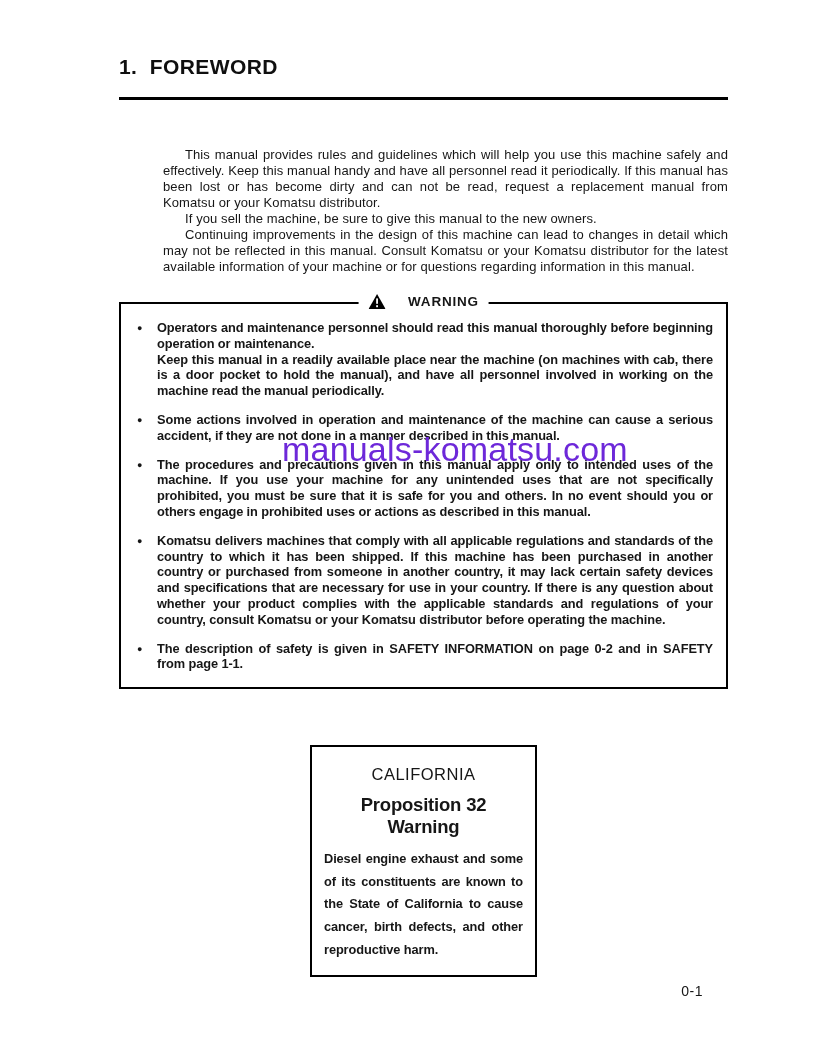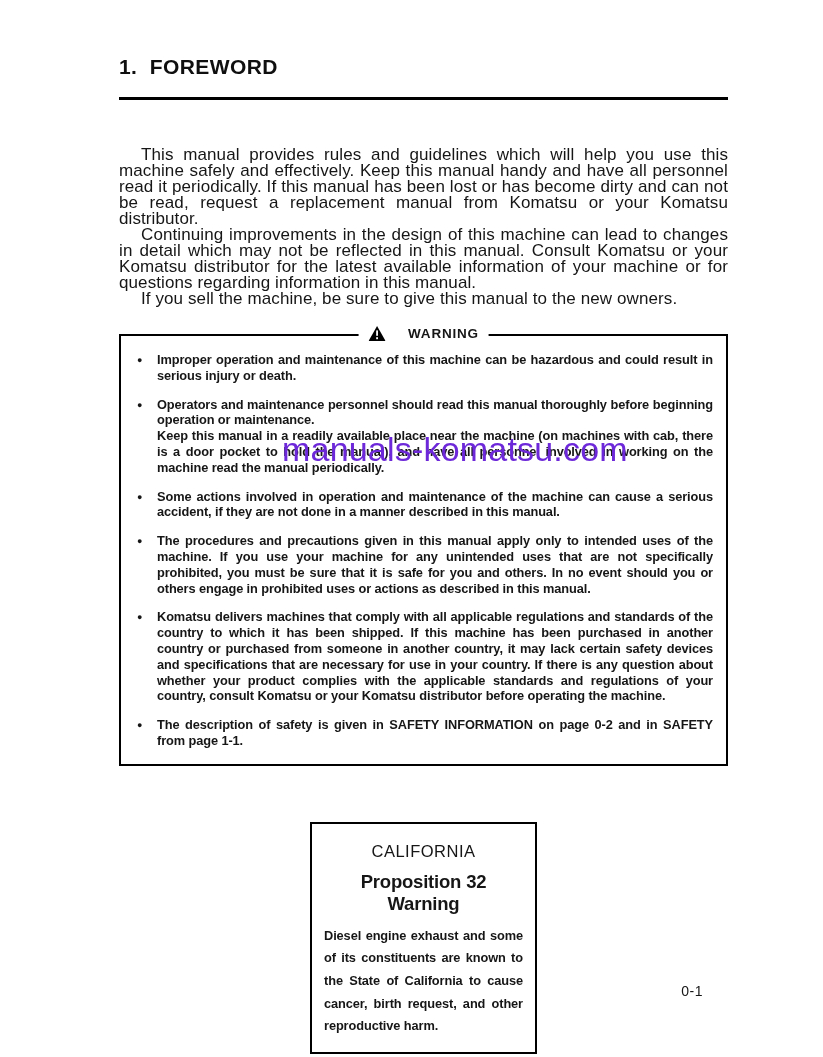--- a/index.html
+++ b/index.html
@@ -27,24 +27,25 @@
   .title {
     margin: 0;
     font-size: 21px;
     font-weight: bold;
     letter-spacing: 0.4px;
     white-space: pre;
     color: #0f0f0f;
   }
   .intro {
     margin-top: 47px;
-    font-size: 17px;
+    font-size: 13px;
     line-height: 16px;
     text-align: justify;
     letter-spacing: 0.1px;
+    margin-left: 44px;
   }
   .intro p { margin: 0; text-indent: 22px; }
 
   .warning-box {
     position: relative;
     margin-top: 27px;
     border: 2px solid #000;
     padding: 16px 13px 2px 13px;
   }
   .warning-legend {
@@ -135,39 +136,36 @@
 
 <div class="page">
   <div class="content">
 
     <div class="title-wrap">
       <h1 class="title">1.  FOREWORD</h1>
     </div>
 
     <div class="intro">
       <p>This manual provides rules and guidelines which will help you use this machine safely and effectively. Keep this manual handy and have all personnel read it periodically. If this manual has been lost or has become dirty and can not be read, request a replacement manual from Komatsu or your Komatsu distributor.</p>
+      <p>If you sell the machine, be sure to give this manual to the new owners.</p>
       <p>Continuing improvements in the design of this machine can lead to changes in detail which may not be reflected in this manual. Consult Komatsu or your Komatsu distributor for the latest available information of your machine or for questions regarding information in this manual.</p>
-      <p>If you sell the machine, be sure to give this manual to the new owners.</p>
     </div>
 
     <div class="warning-box">
       <div class="warning-legend">
         <span>
           <svg width="17" height="15" viewBox="0 0 17 15" aria-hidden="true">
             <path d="M8.5 0 L17 15 L0 15 Z" fill="#000"></path>
             <rect x="7.6" y="4.4" width="1.8" height="5.4" fill="#fff"></rect>
             <rect x="7.6" y="11.2" width="1.8" height="2" fill="#fff"></rect>
           </svg>
         </span>
         <span>WARNING</span>
       </div>
 
-      <div class="bullet">
-        <p>Improper operation and maintenance of this machine can be hazardous and could result in serious injury or death.</p>
-      </div>
       <div class="bullet">
         <p>Operators and maintenance personnel should read this manual thoroughly before beginning operation or maintenance.</p>
         <p>Keep this manual in a readily available place near the machine (on machines with cab, there is a door pocket to hold the manual), and have all personnel involved in working on the machine read the manual periodically.</p>
       </div>
       <div class="bullet">
         <p>Some actions involved in operation and maintenance of the machine can cause a serious accident, if they are not done in a manner described in this manual.</p>
       </div>
       <div class="bullet">
         <p>The procedures and precautions given in this manual apply only to intended uses of the machine. If you use your machine for any unintended uses that are not specifically prohibited, you must be sure that it is safe for you and others. In no event should you or others engage in prohibited uses or actions as described in this manual.</p>
       </div>
@@ -175,20 +173,20 @@
         <p>Komatsu delivers machines that comply with all applicable regulations and standards of the country to which it has been shipped. If this machine has been purchased in another country or purchased from someone in another country, it may lack certain safety devices and specifications that are necessary for use in your country. If there is any question about whether your product complies with the applicable standards and regulations of your country, consult Komatsu or your Komatsu distributor before operating the machine.</p>
       </div>
       <div class="bullet">
         <p>The description of safety is given in SAFETY INFORMATION on page 0-2 and in SAFETY from page 1-1.</p>
       </div>
     </div>
 
     <div class="prop65">
       <p class="prop65-h1">CALIFORNIA</p>
       <p class="prop65-h2">Proposition 32 Warning</p>
-      <p class="prop65-body">Diesel engine exhaust and some of its constituents are known to the State of California to cause cancer, birth request, and other reproductive harm.</p>
+      <p class="prop65-body">Diesel engine exhaust and some of its constituents are known to the State of California to cause cancer, birth defects, and other reproductive harm.</p>
     </div>
 
   </div>
 
   <div class="watermark">manuals-komatsu.com</div>
   <div class="page-number">0-1</div>
 </div>
 
 </body></html>

